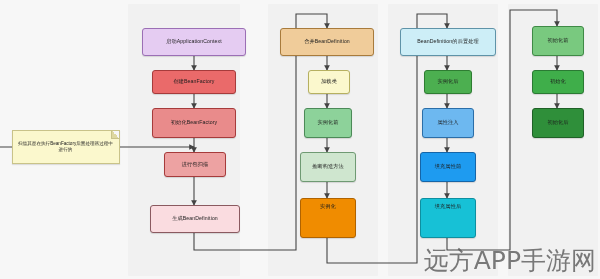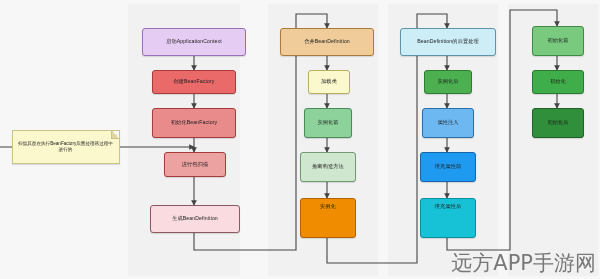--- a/index.html
+++ b/index.html
@@ -54,21 +54,21 @@
     width:7px;height:7px;
     background:linear-gradient(225deg,#f7f7f7 0 50%,#ded8a0 50% 100%);
     border-left:1px solid #c9c389;
     border-bottom:1px solid #c9c389;
   }
 
   
   #watermark{
     position:absolute;
     right:4px;bottom:2px;
-    font-size:21px;
+    font-size:25px;
     font-family:"DejaVu Sans",sans-serif;
     color:#5a5a5a;
     opacity:.80;
     white-space:nowrap;
     letter-spacing:0px;
     pointer-events:none;
     margin-top:8px;
   }
 </style>
 </head>

